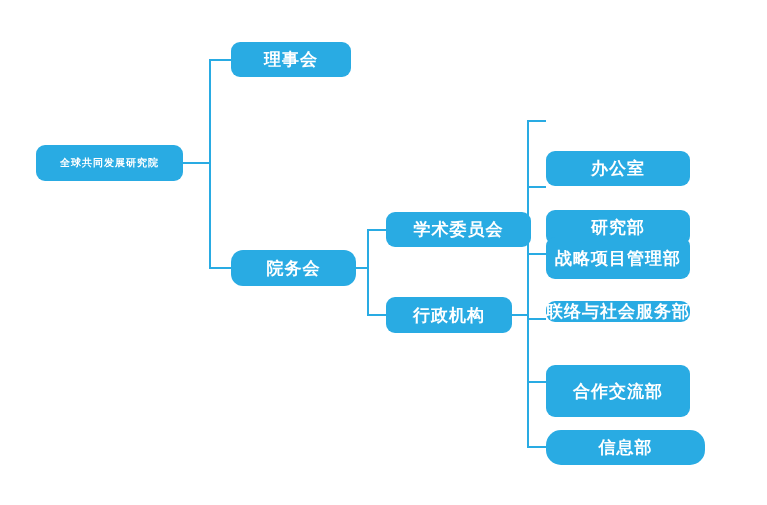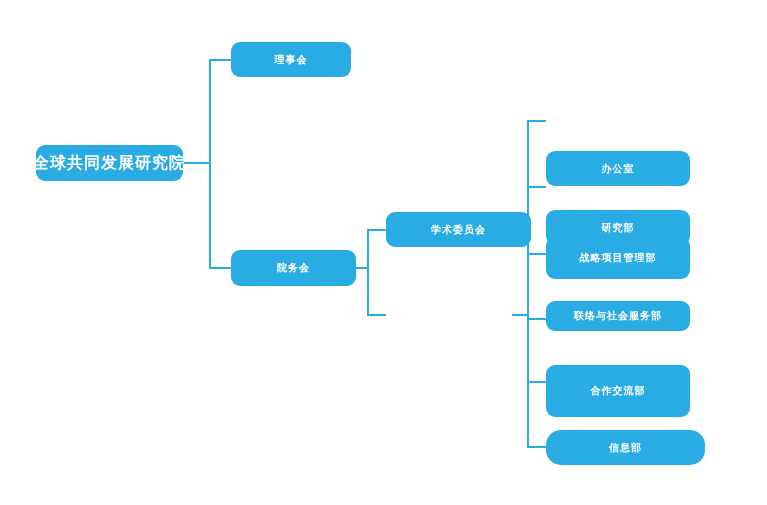--- a/index.html
+++ b/index.html
@@ -13,21 +13,21 @@
     height: 505px;
     background: #ffffff;
     overflow: hidden;
     font-family: "DejaVu Serif", "Liberation Serif", serif;
   }
   .node {
     position: absolute;
     background: #29abe3;
     color: #ffffff;
     font-weight: bold;
-    font-size: 10px;
+    font-size: 17px;
     letter-spacing: 1px;
     display: flex;
     align-items: center;
     justify-content: center;
     border-radius: 9px;
     box-sizing: border-box;
     white-space: nowrap;
   }
   .line {
     position: absolute;
@@ -64,34 +64,35 @@
   <div class="line" style="left:527px;top:186px;width:19px;height:2px;"></div>
 
   <div class="line" style="left:527px;top:253px;width:19px;height:2px;"></div>
 
   <div class="line" style="left:527px;top:318px;width:19px;height:2px;"></div>
 
   <div class="line" style="left:527px;top:381px;width:19px;height:2px;"></div>
 
   <div class="line" style="left:527px;top:446px;width:19px;height:2px;"></div>
 
-  <div class="node" style="left:36px;top:145px;width:147px;height:36px;font-size:16px;">全球共同发展研究院</div>
+  <div class="node" style="left:36px;top:145px;width:147px;height:36px;font-size:10px;">全球共同发展研究院</div>
 
   <div class="node" style="left:231px;top:42px;width:120px;height:35px;">理事会</div>
 
-  <div class="node" style="left:231px;top:250px;width:125px;height:36px;">院务会</div>
+  <div class="node" style="left:231px;top:250px;width:125px;height:36px;border-radius:12px;">院务会</div>
 
   <div class="node" style="left:386px;top:212px;width:145px;height:35px;">学术委员会</div>
 
+  <div class="node" style="left:386px;top:297px;width:126px;height:36px;">行政机构</div>
 
   <div class="node" style="left:546px;top:103px;width:144px;height:35px;margin-top:48px;">办公室</div>
 
   <div class="node" style="left:546px;top:170px;width:144px;height:35px;margin-top:40px;">研究部</div>
 
   <div class="node" style="left:546px;top:237px;width:144px;height:42px;">战略项目管理部</div>
 
-  <div class="node" style="left:546px;top:301px;width:144px;height:30px;">联络与社会服务部</div>
+  <div class="node" style="left:546px;top:301px;width:144px;height:21px;">联络与社会服务部</div>
 
   <div class="node" style="left:546px;top:365px;width:144px;height:52px;">合作交流部</div>
 
   <div class="node" style="left:546px;top:430px;width:159px;height:35px;border-radius:15px;">信息部</div>
 
 </div>
 
 </body></html>

